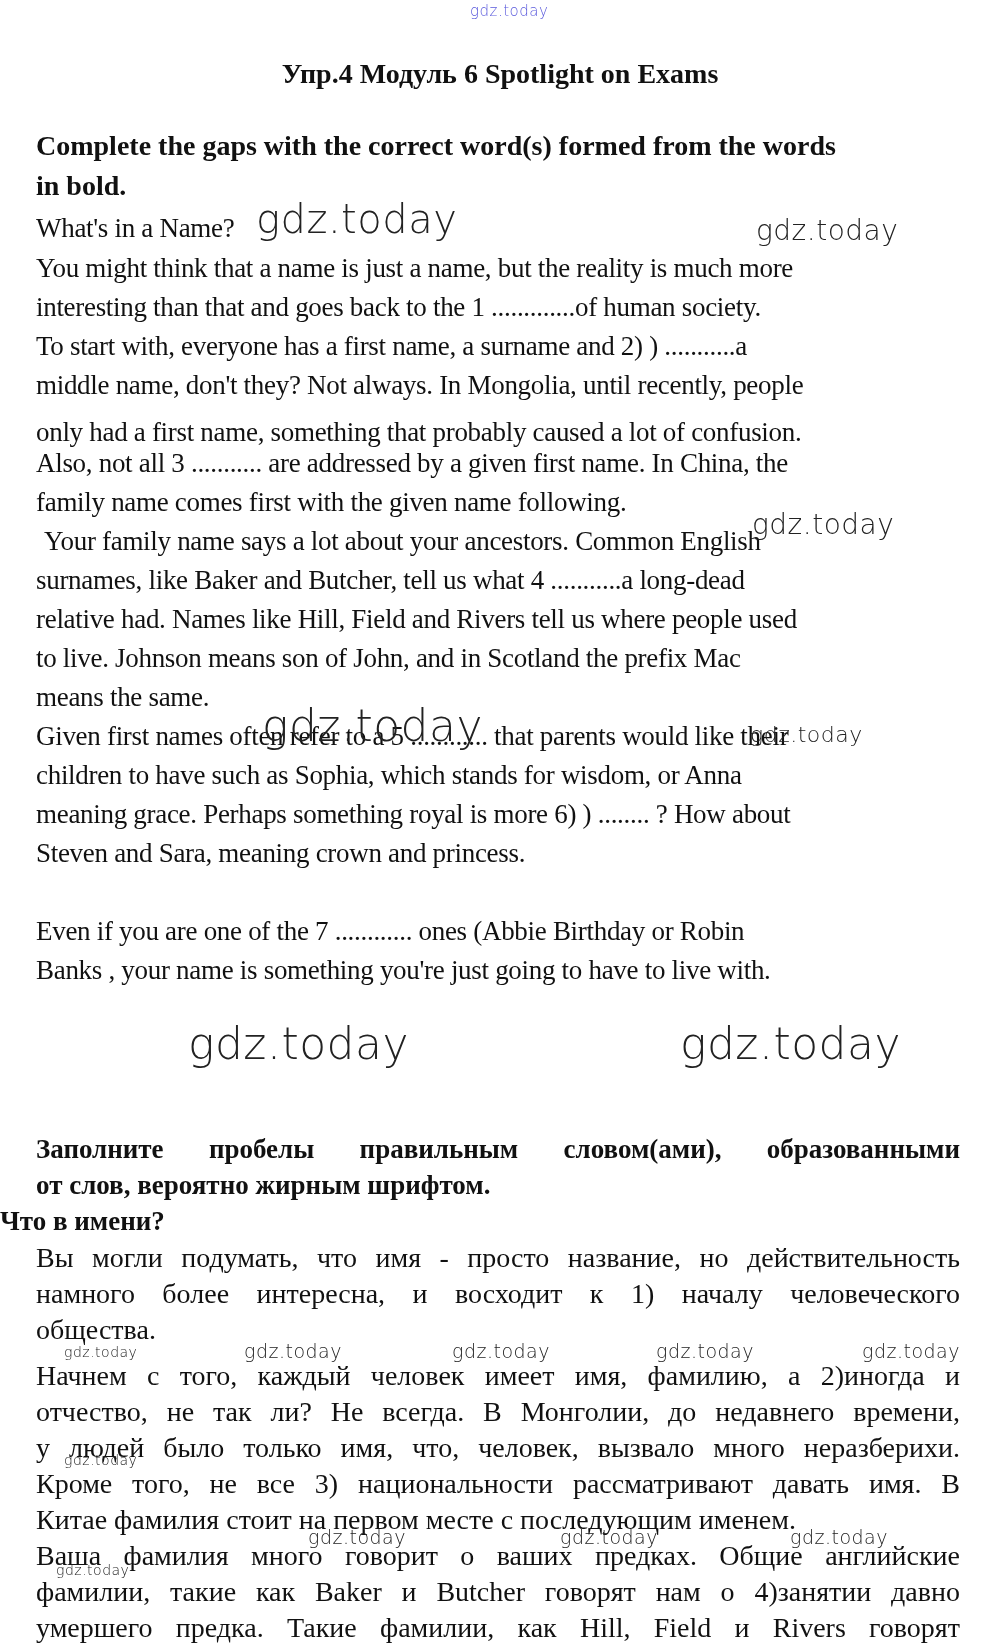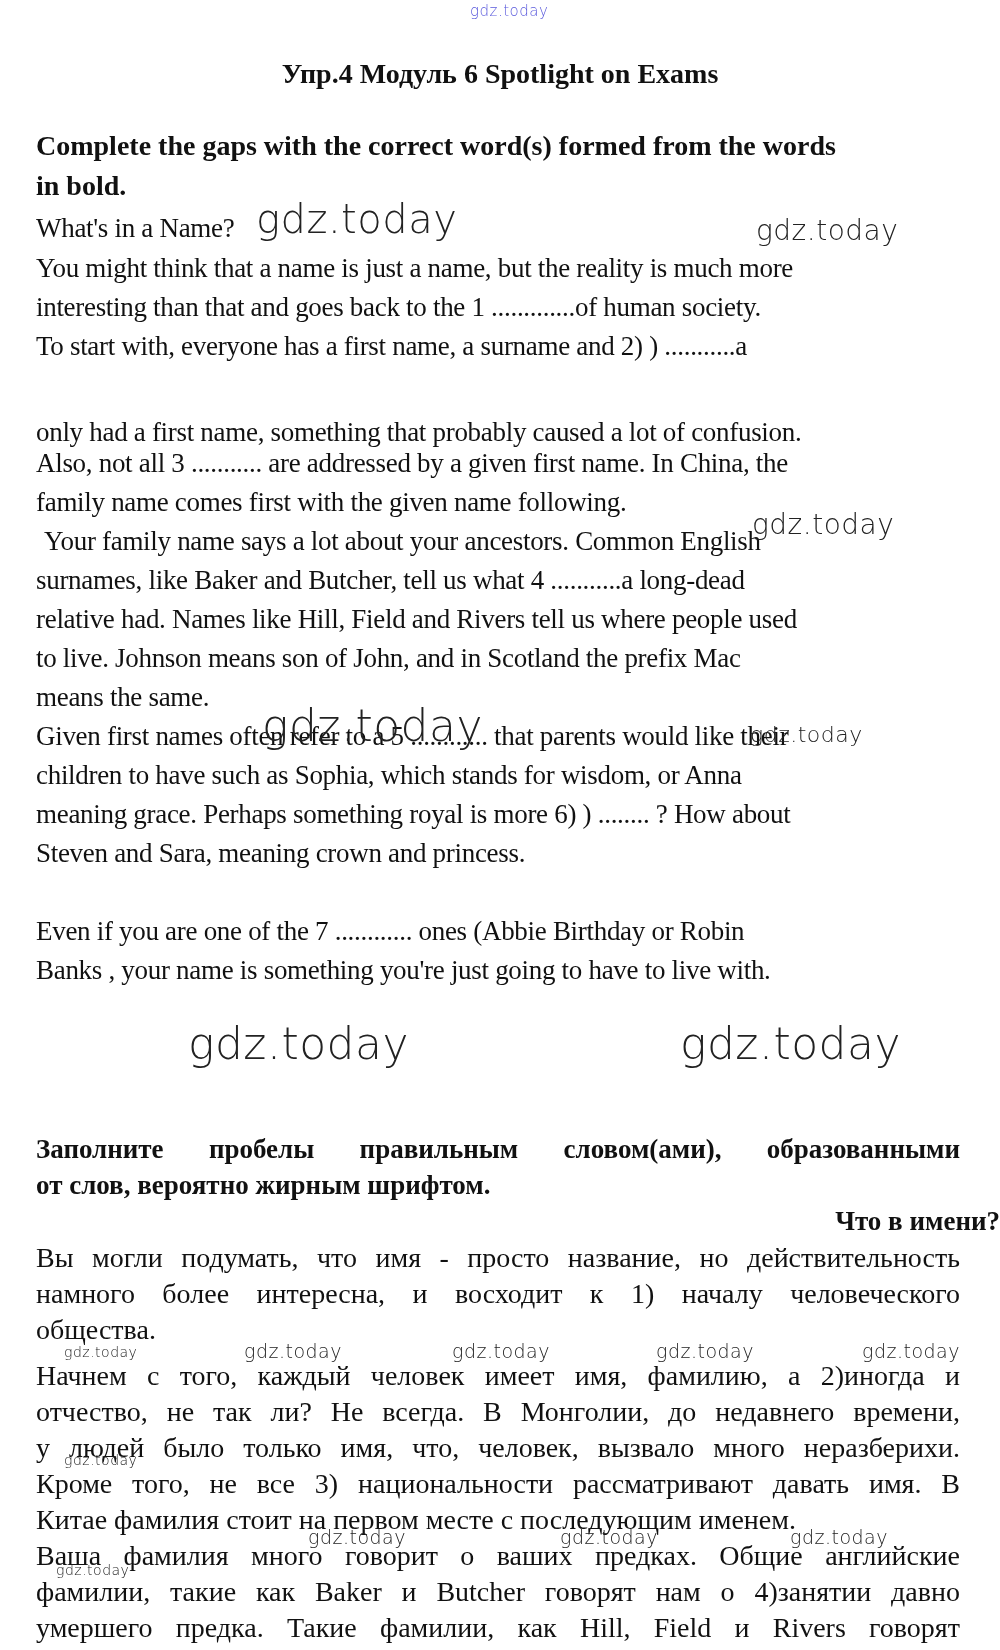--- a/index.html
+++ b/index.html
@@ -4,21 +4,21 @@
 <style>
   html, body { margin: 0; padding: 0; background: #ffffff; }
   body { width: 1000px; height: 1650px; position: relative; overflow: hidden;
          font-family: "Liberation Serif", "DejaVu Serif", serif; color: #111; }
   .page { position: absolute; left: 0; top: 0; width: 1000px; height: 1650px; }
   .line { position: absolute; left: 36px; white-space: nowrap; font-size: 27px; line-height: 36px;
           transform-origin: left top; letter-spacing: -0.3px; }
   .title { position: absolute; left: 0; width: 1000px; text-align: center; top: 56px;
            font-size: 28px; font-weight: bold; line-height: 36px; }
   .instr { position: absolute; left: 36px; font-size: 28px; font-weight: bold; line-height: 40px; white-space: nowrap; }
-  .ru-title { position: absolute; left: 0; width: 1000px; text-align: right; font-size: 27px; font-weight: bold; line-height: 34px; }
+  .ru-title { position: absolute; left: 0; width: 1000px; text-align: left; font-size: 27px; font-weight: bold; line-height: 34px; }
   .ru-line { position: absolute; left: 36px; width: 924px; font-size: 28px; line-height: 35px; white-space: nowrap; }
   .ru-line.justify { text-align: justify; text-align-last: justify; white-space: normal; }
   .ru-bold { font-weight: bold; font-size: 27px; }
   .wm { position: absolute; font-family: "DejaVu Sans", sans-serif; font-weight: 200; color: #222; white-space: nowrap; letter-spacing: 0.5px; }
   .wm.top { color: #5a5adc; font-size: 15px; }
 </style>
 </head>
 <body>
 
 <div class="page">
@@ -27,20 +27,21 @@
 
   <div class="title">Упр.4 Модуль 6 Spotlight on Exams</div>
 
   <div class="instr" style="top:126px;text-align:right;">Complete the gaps with the correct word(s) formed from the words</div>
   <div class="instr" style="top:166px;">in bold.</div>
 
   <div class="line" style="top:210px; font-size:27px;">What's in a Name?</div>
   <div class="line" style="top:250px;">You might think that a name is just a name, but the reality is much more</div>
   <div class="line" style="top:289px;">interesting than that and goes back to the 1 .............of human society.</div>
   <div class="line" style="top:328px;">To start with, everyone has a first name, a surname and 2) ) ...........a</div>
+  <div class="line" style="top:367px;">middle name, don't they? Not always. In Mongolia, until recently, people</div>
   <div class="line" style="top:406px;margin-top:8px;">only had a first name, something that probably caused a lot of confusion.</div>
   <div class="line" style="top:445px;">Also, not all 3 ........... are addressed by a given first name. In China, the</div>
   <div class="line" style="top:484px;">family name comes first with the given name following.</div>
   <div class="line" style="top:523px;margin-left:8px;">Your family name says a lot about your ancestors. Common English</div>
   <div class="line" style="top:562px;">surnames, like Baker and Butcher, tell us what 4 ...........a long-dead</div>
   <div class="line" style="top:601px;">relative had. Names like Hill, Field and Rivers tell us where people used</div>
   <div class="line" style="top:640px;">to live. Johnson means son of John, and in Scotland the prefix Mac</div>
   <div class="line" style="top:679px;">means the same.</div>
   <div class="line" style="top:718px;">Given first names often refer to a 5 ............ that parents would like their</div>
   <div class="line" style="top:757px;">children to have such as Sophia, which stands for wisdom, or Anna</div>

